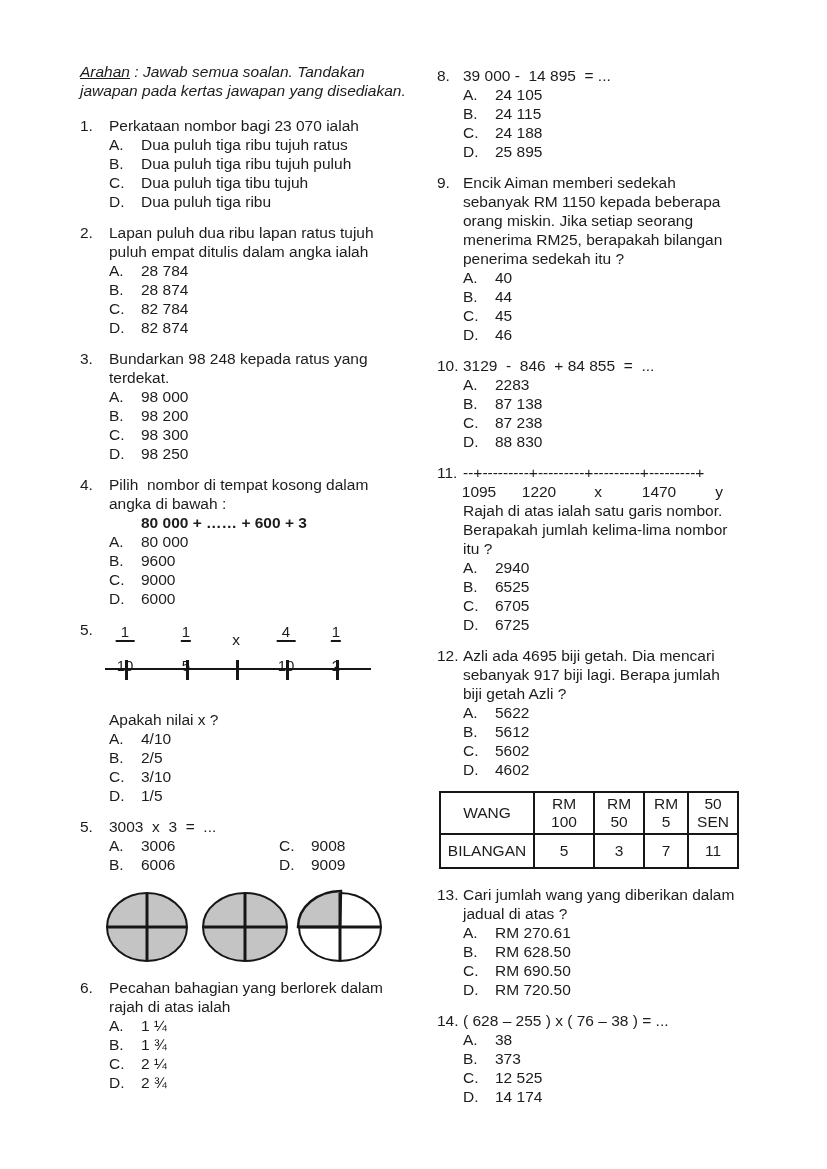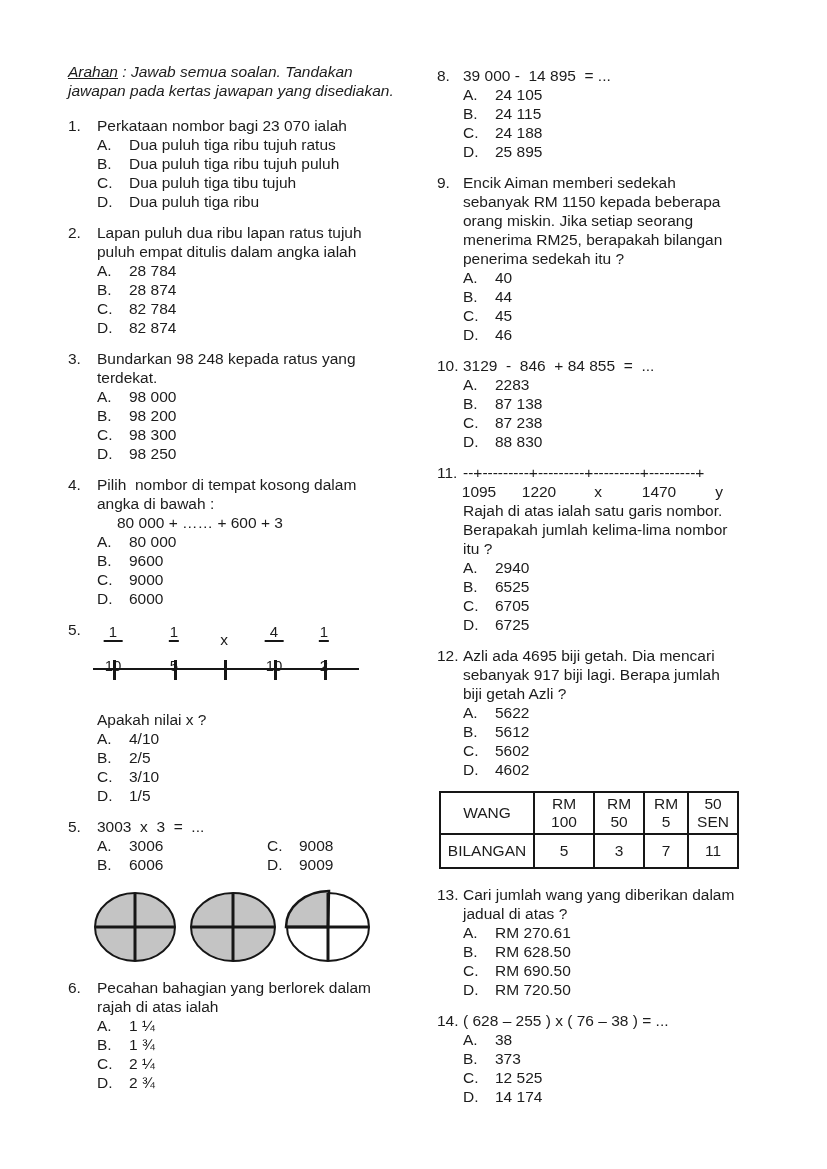--- a/index.html
+++ b/index.html
@@ -2,30 +2,30 @@
 <html><head>
 <meta charset="utf-8">
 <style>
   html,body{margin:0;padding:0;background:#ffffff;}
   body{
     width:827px;height:1169px;position:relative;overflow:hidden;
     font-family:"Liberation Sans","DejaVu Sans",sans-serif;
     font-size:15.5px;line-height:19px;color:#1c1c1c;
   }
   .col{position:absolute;}
-  .col-left{left:68px;top:62px;width:346px;}
+  .col-left{left:80px;top:62px;width:346px;}
   .col-right{left:437px;top:66px;width:342px;}
   .instr{font-style:italic;margin:0 0 16px 0;white-space:pre-wrap;}
   .instr .u{text-decoration:underline;}
   .q{display:flex;margin-bottom:12px;}
   .qnum{flex:none;width:29px;}
   .col-right .qnum{width:26px;}
   .qbody{flex:1;min-width:0;}
   .qtext{white-space:pre-wrap;}
-  .expr{margin-left:20px;}
+  .expr{margin-left:32px;font-weight:bold;}
   .opt{display:flex;}
   .ol{flex:none;width:32px;}
   .ot{white-space:pre-wrap;}
   .opts2{display:grid;grid-template-columns:170px 1fr;}
   
   .fig-numline{position:relative;height:64px;margin:2px 0 24px 0;}
   .stop{position:absolute;top:0;transform:translateX(-50%);text-align:center;}
   .stop.plain{top:8px;}
   .frac{display:inline-flex;flex-direction:column;align-items:center;line-height:16px;font-size:15px;}
   .fd{border-top:2px solid #161616;padding:16px 1px;}

